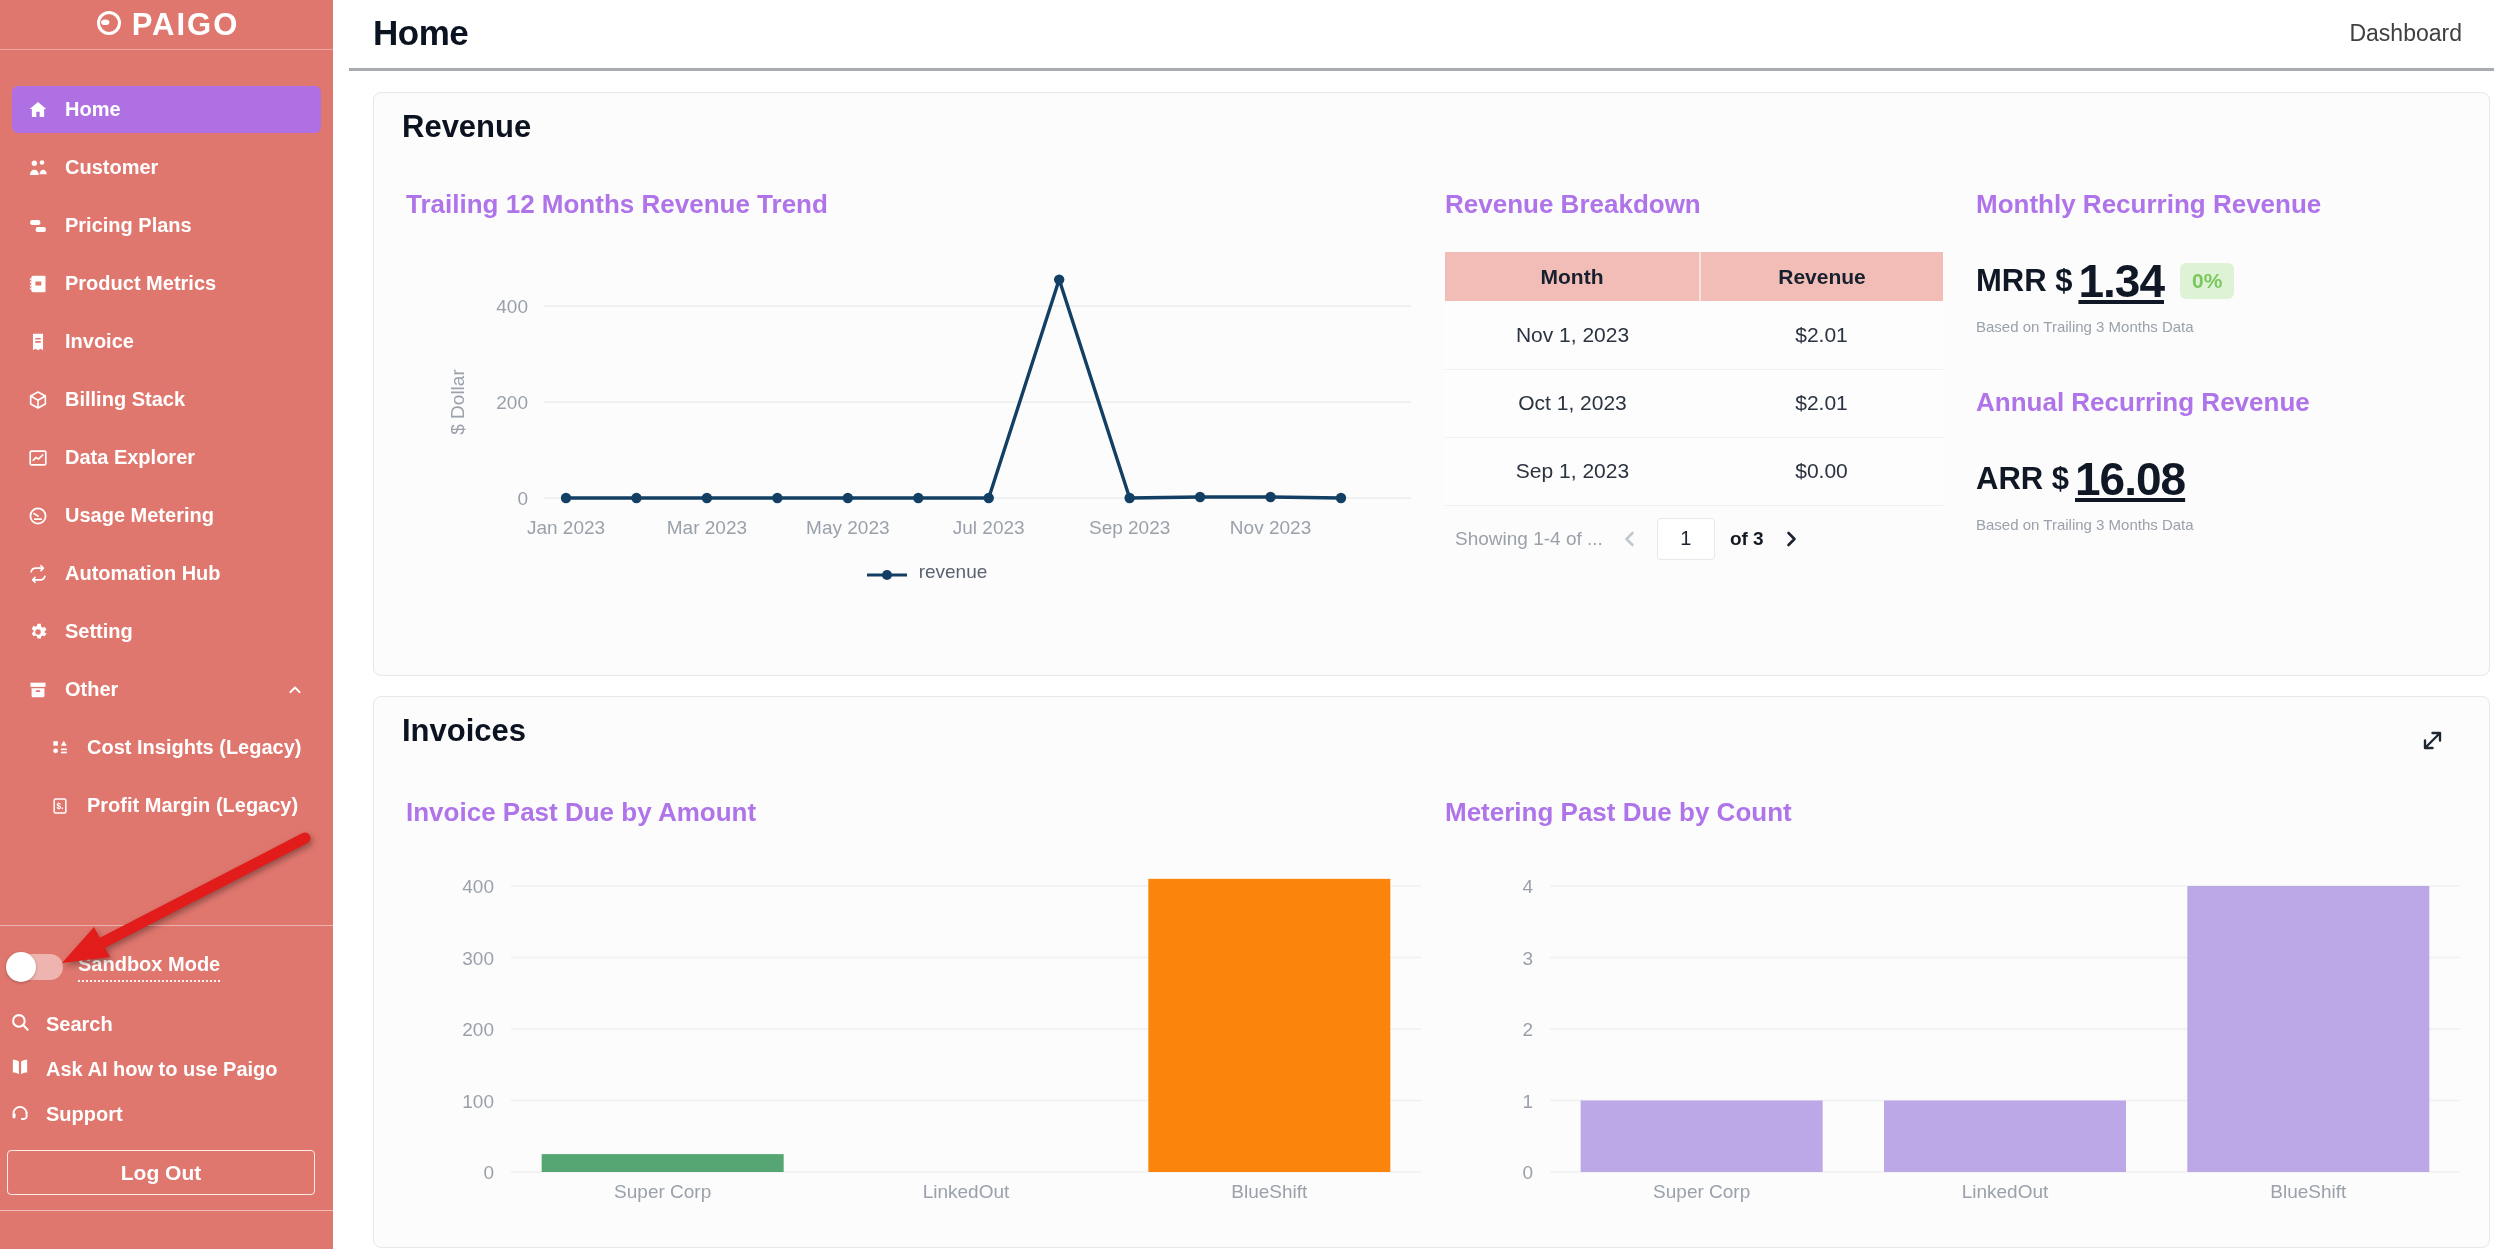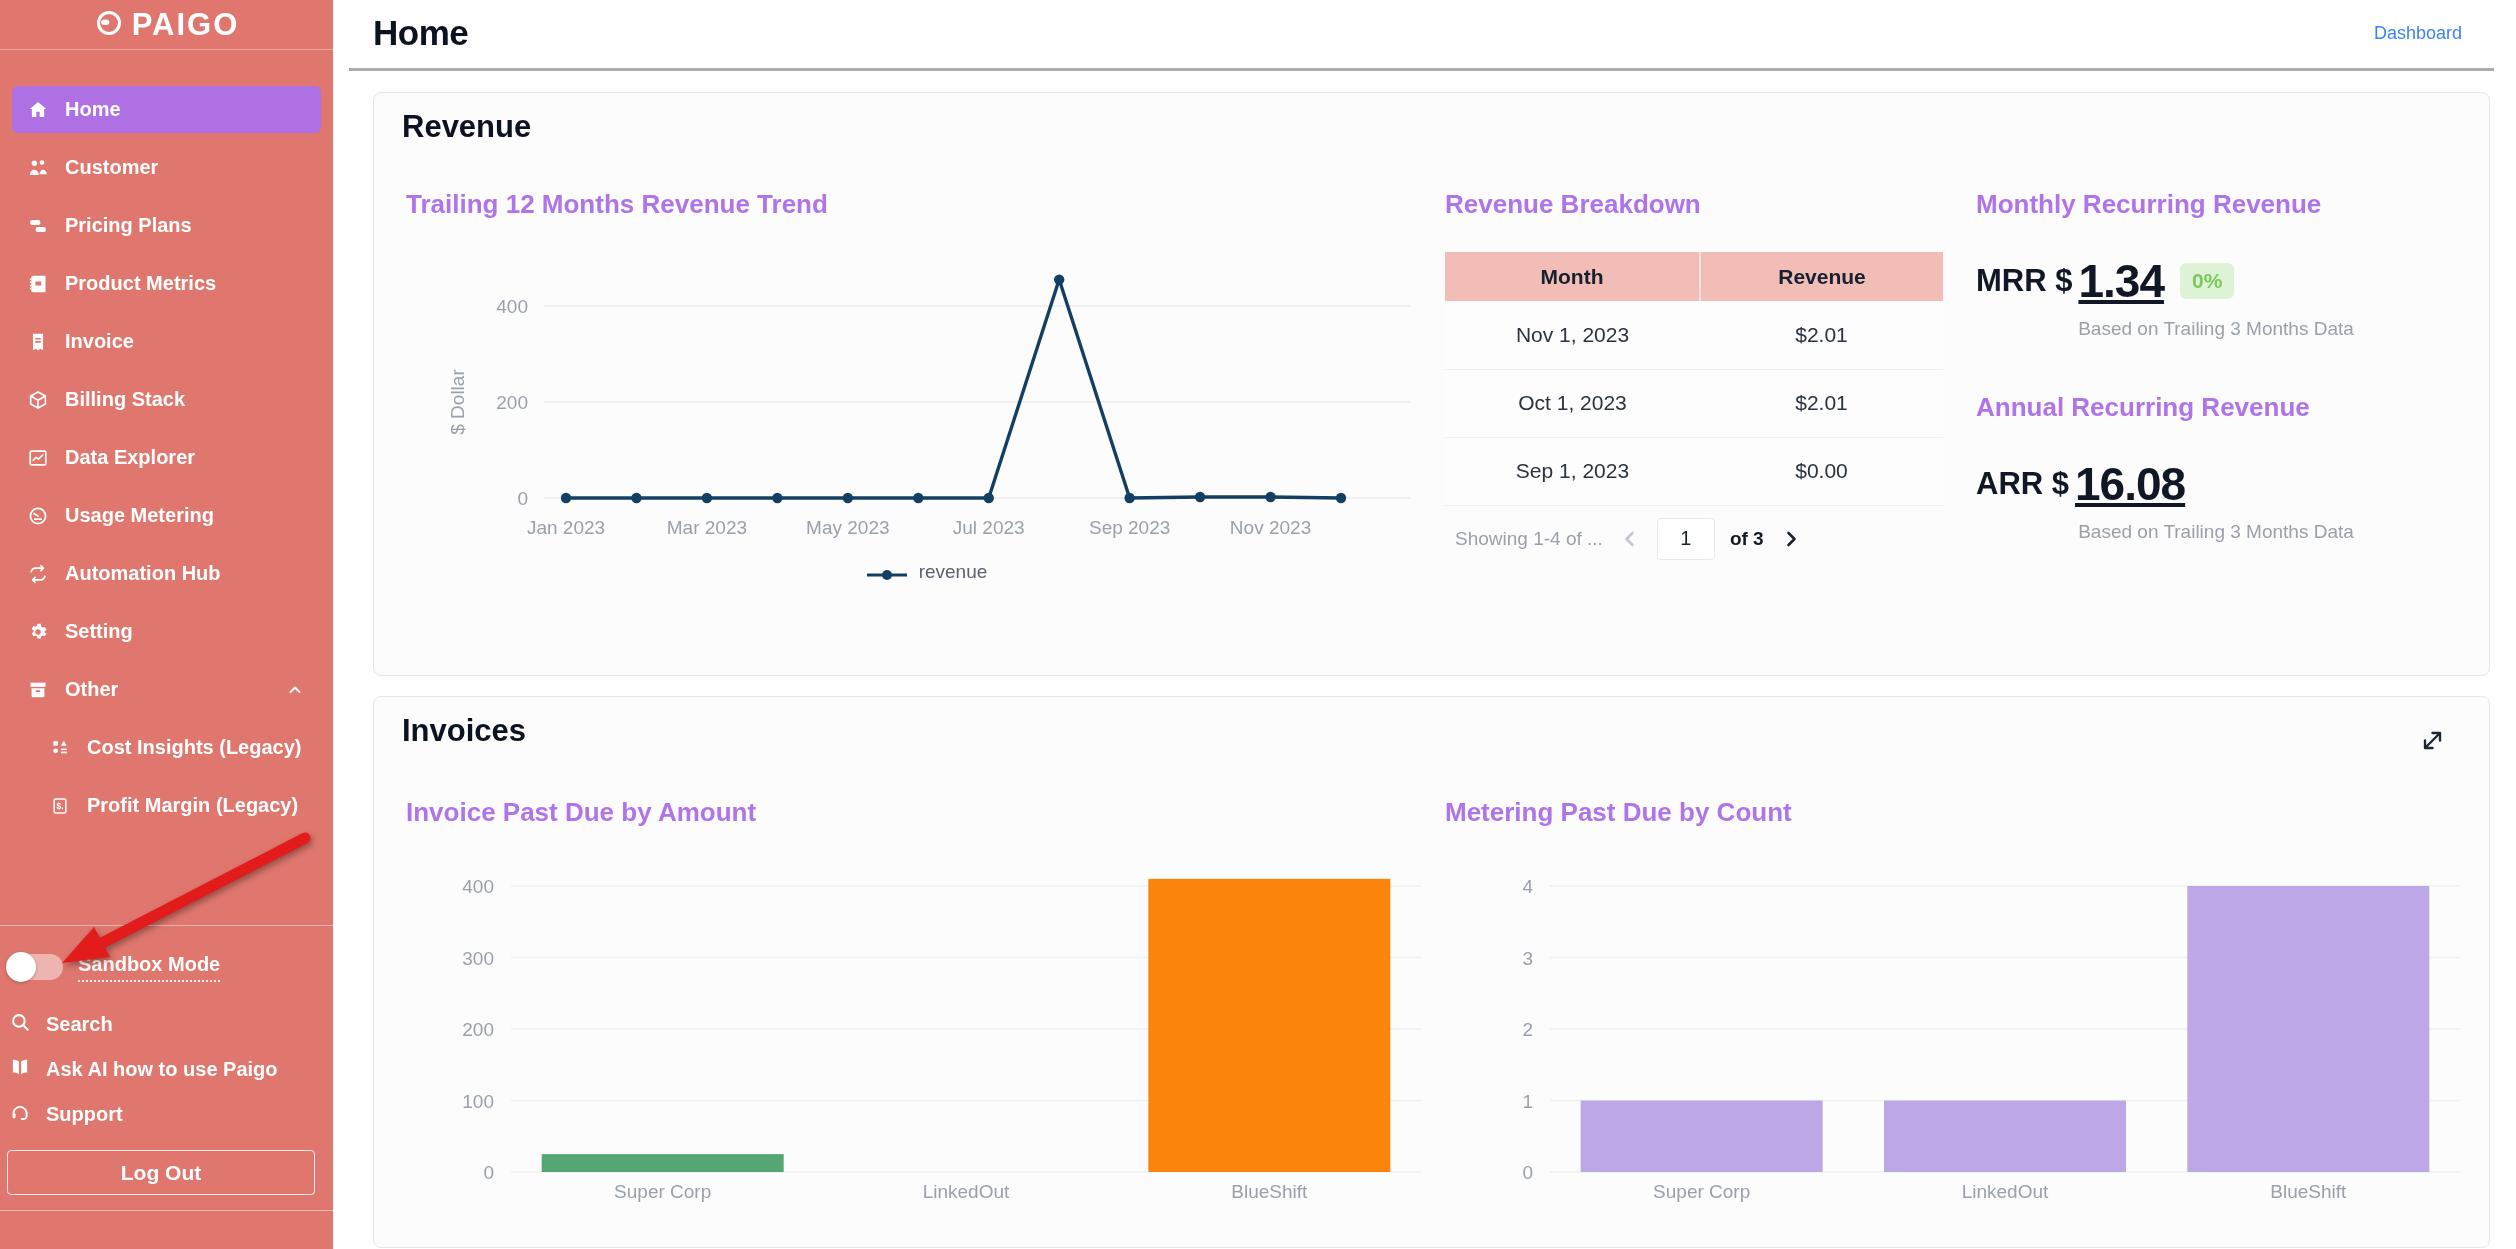--- a/index.html
+++ b/index.html
@@ -51,21 +51,21 @@
   .logout-btn {
     margin:13px 6px 0 6px; height:45px; border:1px solid rgba(255,255,255,0.85); border-radius:4px;
     display:flex; align-items:center; justify-content:center; font-size:21px; font-weight:700; cursor:pointer;
   }
   .sidebar-footer-divider { position:absolute; left:0; right:0; top:1210px; border-top:1px solid rgba(255,255,255,0.5); }
 
   
   .main { position:absolute; left:333px; top:0; right:0; bottom:0; background:#fff; }
   .page-header { position:absolute; left:40px; right:54px; top:0; height:66px; display:flex; align-items:center; justify-content:space-between; }
   .page-title { font-size:35px; font-weight:800; color:#0b1220; letter-spacing:-0.5px; }
-  .breadcrumb-link { font-size:18px; color:#3b82f6; cursor:pointer; }
+  .breadcrumb-link { font-size:23px; color:#404040; cursor:pointer; }
   .header-divider { position:absolute; left:16px; right:22px; top:68px; height:3px; background:#a8acb2; }
 
   .card { position:absolute; background:#fcfcfc; border:1px solid #e7e7e7; border-radius:8px; }
   #revenue-card { left:40px; top:92px; width:2117px; height:584px; }
   #invoices-card { left:40px; top:696px; width:2117px; height:552px; }
   .card-title { position:absolute; left:28px; top:16px; font-size:31px; font-weight:800; color:#0b1220; }
   .chart-title { font-size:26px; font-weight:700; color:#AF74E9; }
 
   .trend-block { position:absolute; left:32px; top:96px; width:1040px; }
   .trend-block svg { display:block; margin-top:6px; }
@@ -85,21 +85,21 @@
     width:58px; height:42px; border:1.5px solid #e8e8e8; border-radius:4px; text-align:center;
     font-size:20px; color:#1c2430; background:#fff; font-family:inherit;
   }
   .of-text { color:#141a24; font-weight:700; }
 
   .metrics-block { position:absolute; left:1602px; top:96px; width:480px; }
   .metric-value-row { display:flex; align-items:center; gap:6px; margin-top:34px; }
   .metric-prefix { font-size:31px; font-weight:800; color:#101826; }
   .metric-num { font-size:46px; font-weight:800; color:#101826; letter-spacing:-1px;text-decoration:underline; }
   .badge { margin-left:10px; background:#DEF3D6; color:#7CC75E; font-size:21px; font-weight:600; padding:6px 12px; border-radius:6px; }
-  .metric-caption { margin-top:10px; font-size:19px; color:#9aa1ab;text-align:center; }
+  .metric-caption { margin-top:10px; font-size:15px; color:#9aa1ab; }
   .metric-title-arr { margin-top:52px; }
 
   .expand-btn { position:absolute; right:44px; top:26px; color:#1f2733; cursor:pointer; }
 
   .amount-block { position:absolute; left:32px; top:100px; width:1040px; }
   .count-block  { position:absolute; left:1071px; top:100px; width:1040px; }
   .amount-block svg, .count-block svg { display:block; margin-top:14px; }
 
   .annotation-arrow { position:absolute; left:0; top:0; width:2516px; height:1249px; pointer-events:none; filter:drop-shadow(2px 3px 3px rgba(0,0,0,0.35)); }
 </style>

